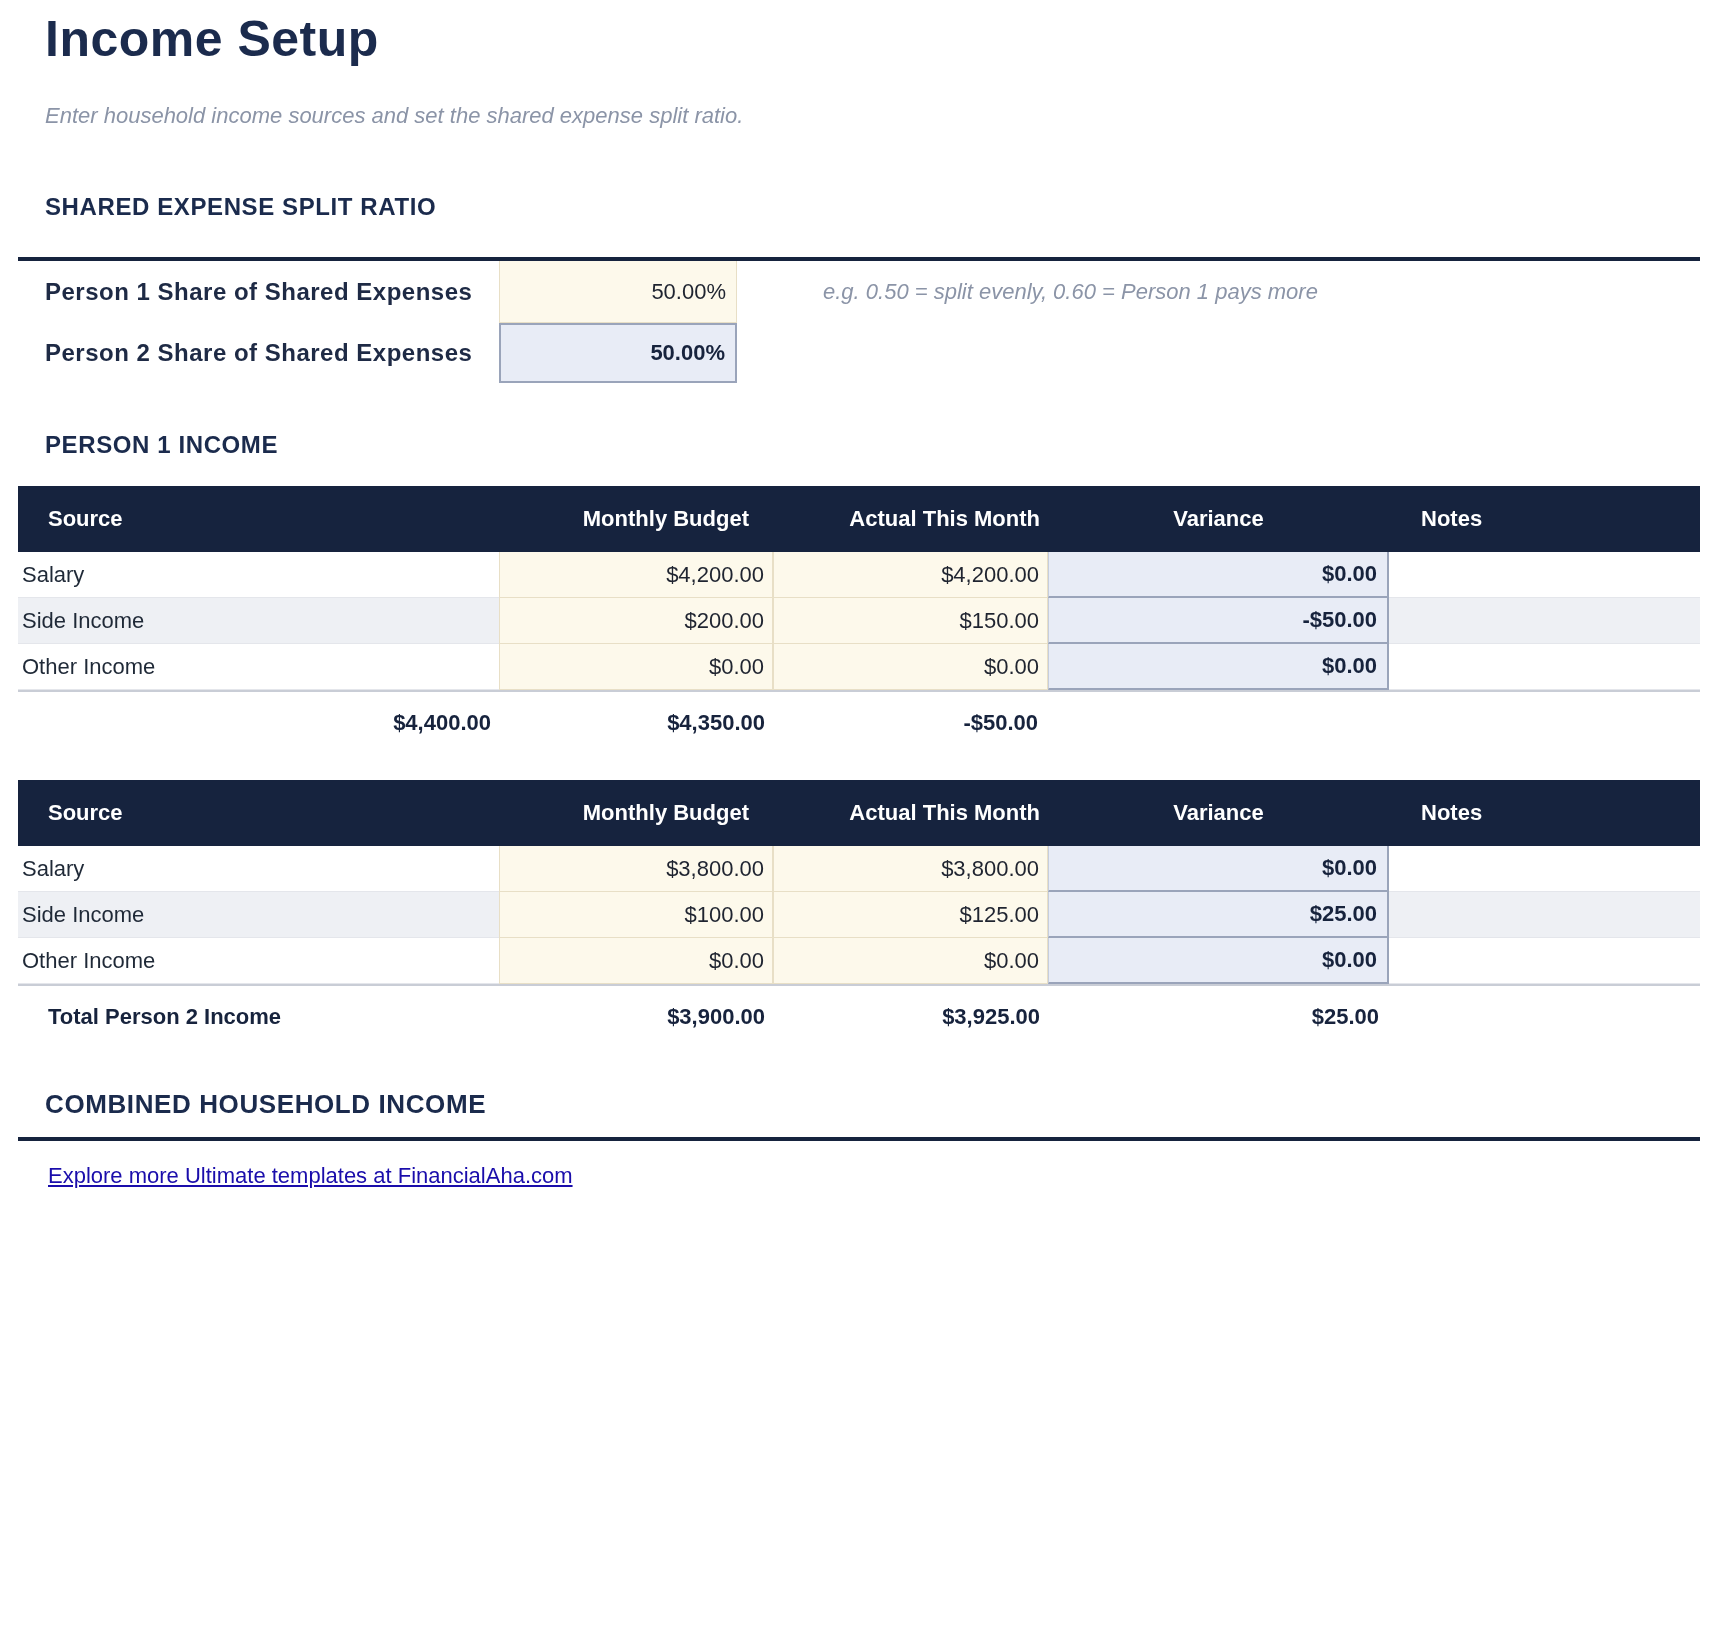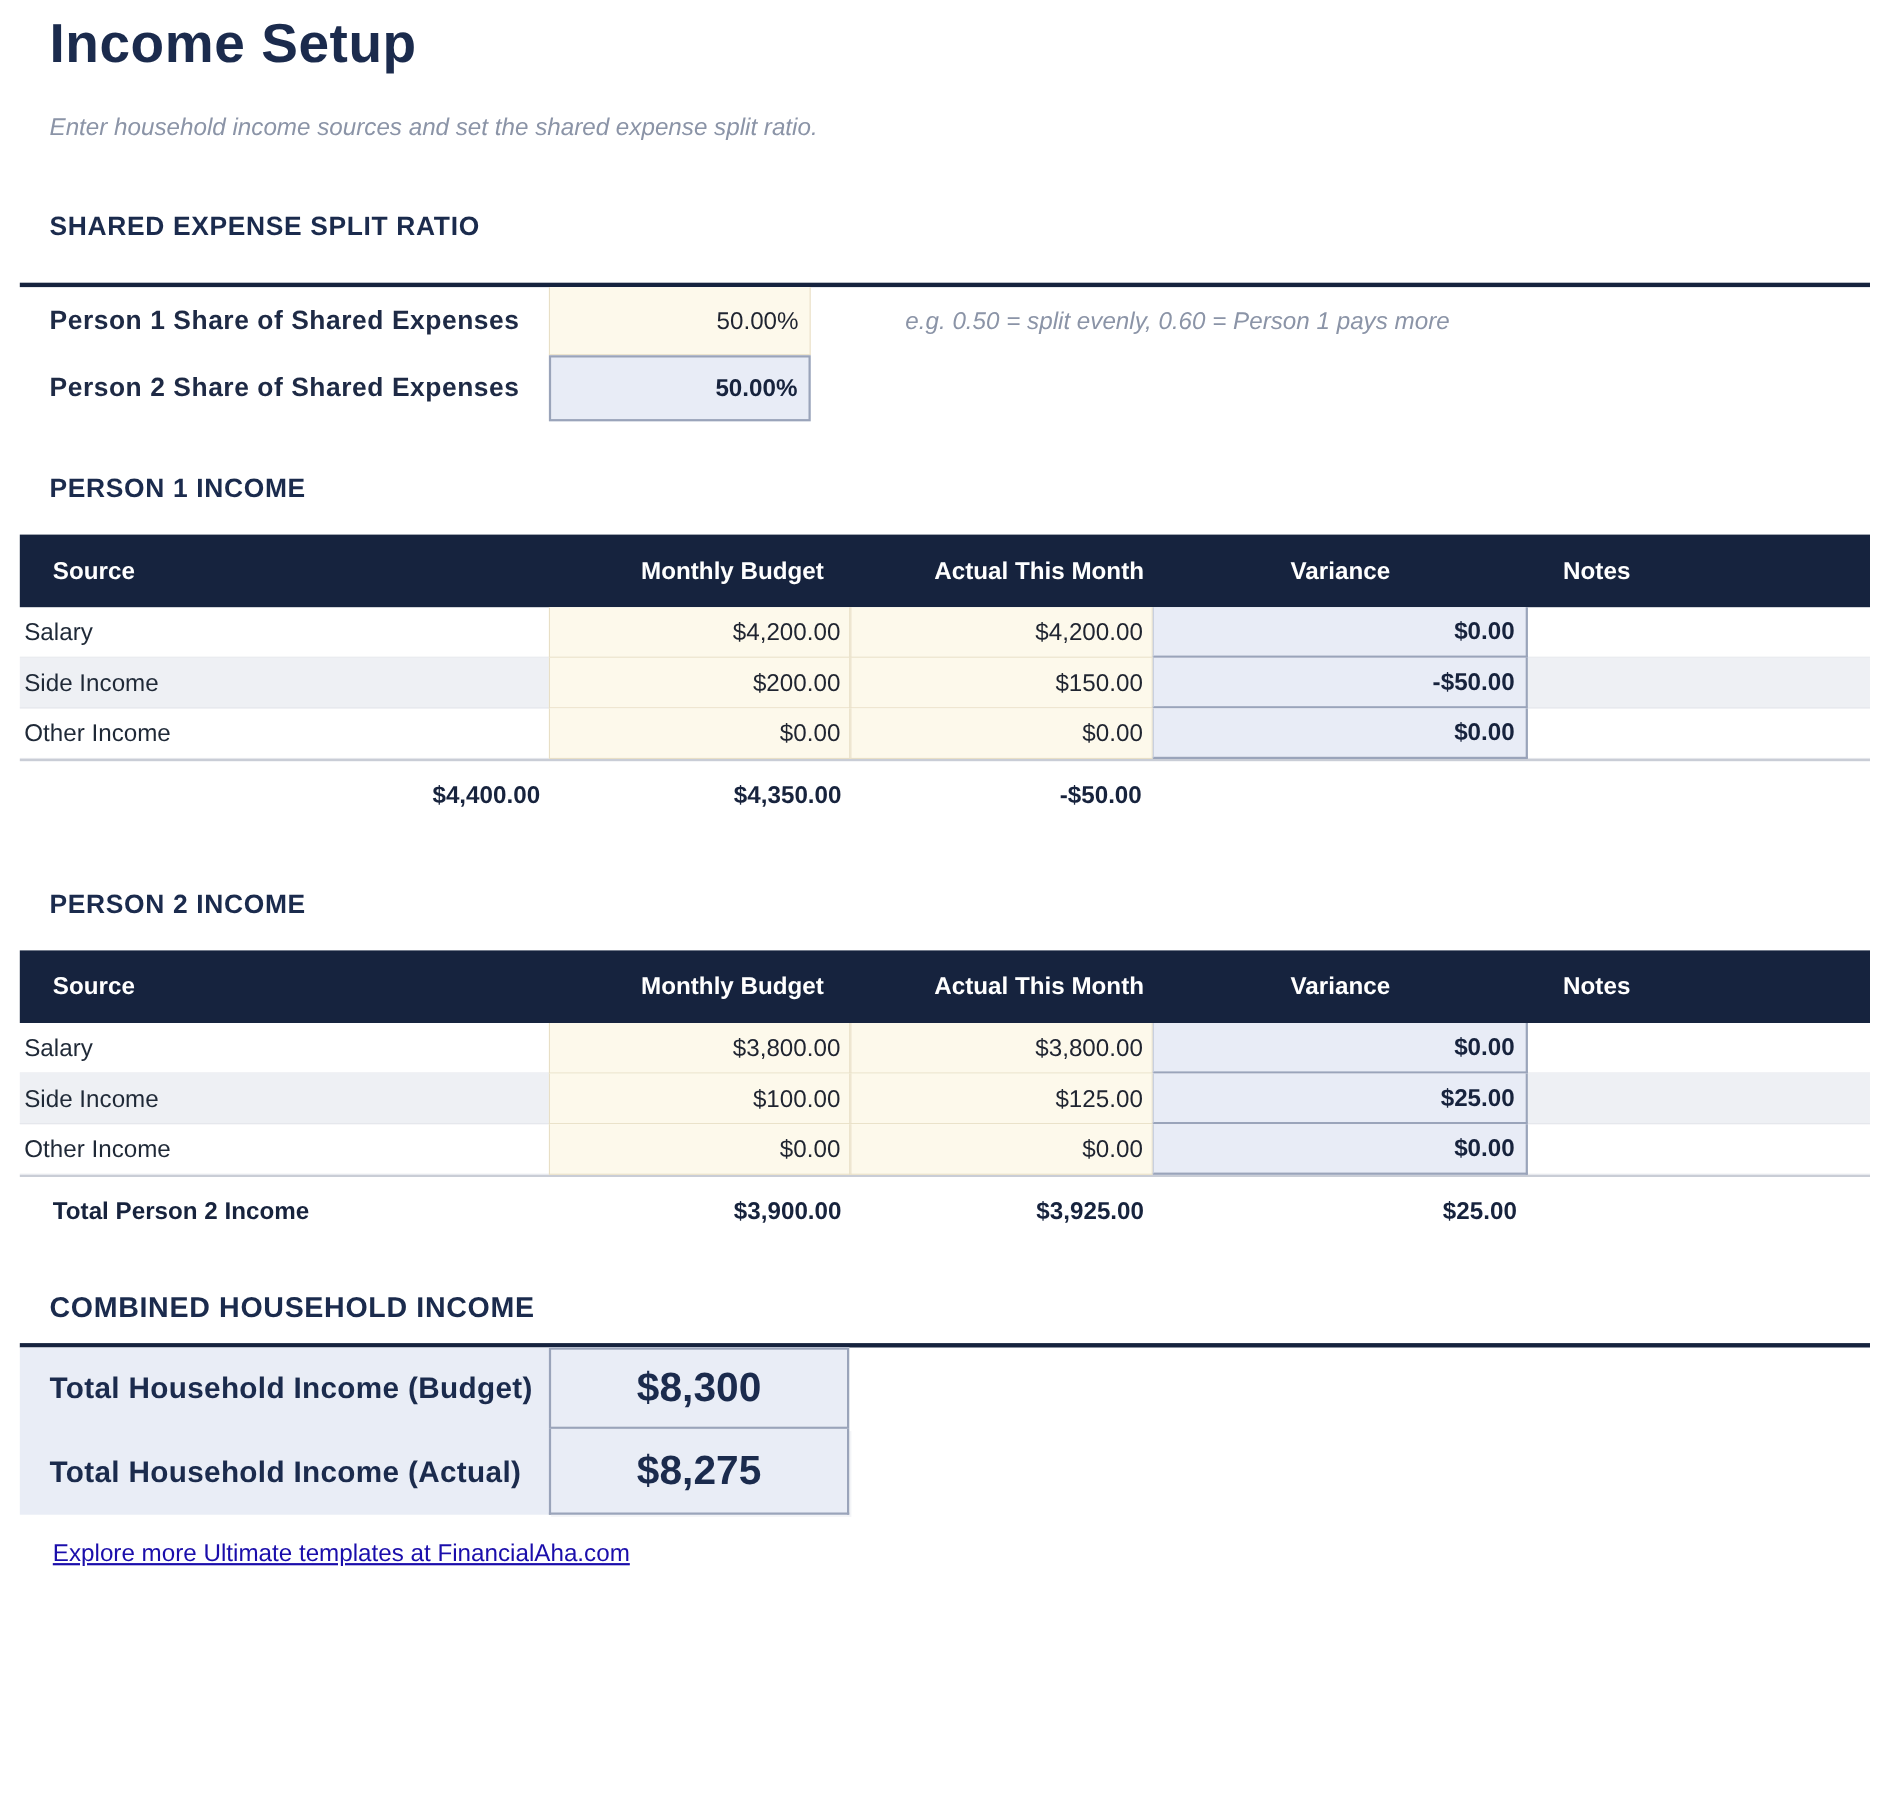--- a/index.html
+++ b/index.html
@@ -188,21 +188,20 @@
     </div>
     <div class="t-row t-total">
       <div class="tt-money">$4,400.00</div>
       <div class="tt-money">$4,350.00</div>
       <div class="tt-variance">-$50.00</div>
       <div></div>
     </div>
   </div>
 
   
-  <div class="section-heading h-p2">PERSON 2 INCOME</div>
   <div class="income-table">
     <div class="t-row t-head">
       <div class="th-source">Source</div>
       <div class="th-budget">Monthly Budget</div>
       <div class="th-actual">Actual This Month</div>
       <div class="th-variance">Variance</div>
       <div class="th-notes">Notes</div>
     </div>
     <div class="t-row t-data">
       <div class="td-source">Salary</div>
@@ -230,27 +229,17 @@
       <div class="tt-money">$3,900.00</div>
       <div class="tt-money">$3,925.00</div>
       <div class="tt-variance">$25.00</div>
       <div></div>
     </div>
   </div>
 
   
   <div class="section-heading h-comb">COMBINED HOUSEHOLD INCOME</div>
   <div class="combined-hr"></div>
-  <div class="combined-block">
-    <div class="comb-row">
-      <div class="comb-label">Total Household Income (Budget)</div>
-      <div class="comb-cell">$8,300</div>
-    </div>
-    <div class="comb-row r2">
-      <div class="comb-label">Total Household Income (Actual)</div>
-      <div class="comb-cell">$8,275</div>
-    </div>
-  </div>
 
   
   <a class="footer-link">Explore more Ultimate templates at FinancialAha.com</a>
 
 </div>
 
 </body></html>

